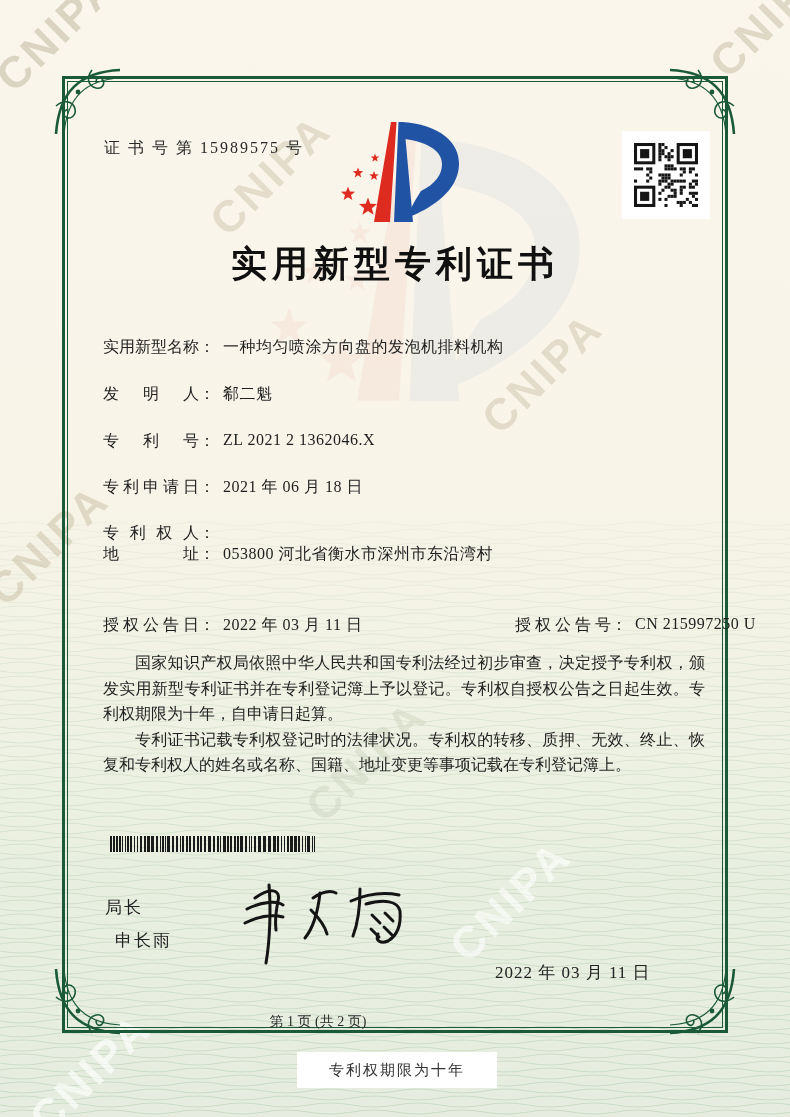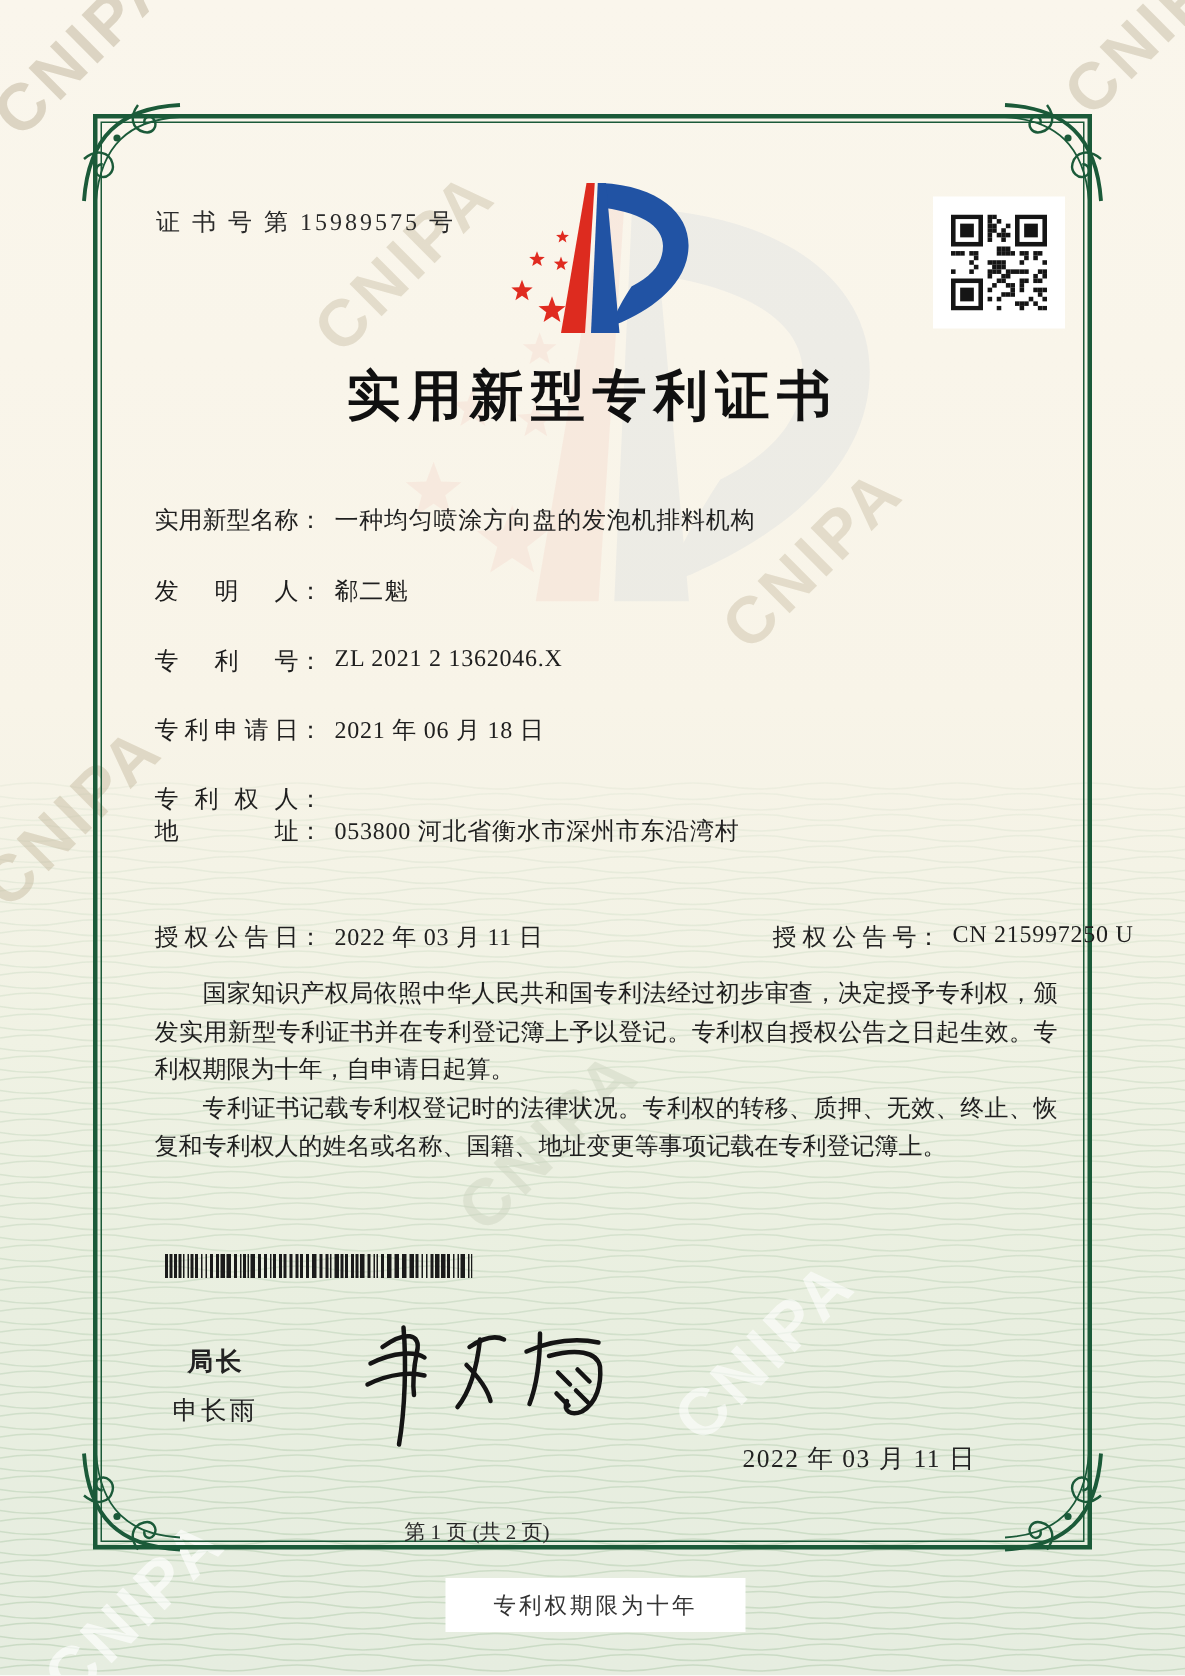--- a/index.html
+++ b/index.html
@@ -29,21 +29,21 @@
   .title{position:absolute;left:0;top:240px;width:790px;text-align:center;font-size:36px;
          font-weight:bold;letter-spacing:5px;color:#101010;margin:0;}
   .field{position:absolute;left:103px;display:flex;font-size:16px;color:#1f1f1f;}
   .flabel{display:inline-block;width:96px;text-align:justify;text-align-last:justify;}
   .fcolon{display:inline-block;width:17px;}
   .fvalue{margin-left:7px;letter-spacing:0.5px;white-space:nowrap;}
   .paras{position:absolute;left:103px;top:650px;width:602px;font-size:16px;line-height:25.5px;
          text-align:justify;color:#1f1f1f;}
   .paras p{margin:0;text-indent:2em;}
   .barcode{position:absolute;left:110px;top:836px;}
-  .signer-title{position:absolute;left:125px;top:896px;font-size:17px;letter-spacing:2px;font-weight:bold;}
+  .signer-title{position:absolute;left:105px;top:896px;font-size:17px;letter-spacing:2px;}
   .signer-name{position:absolute;left:115px;top:929px;font-size:17px;letter-spacing:2px;}
   .signature{position:absolute;left:225px;top:878px;}
   .issue-date{position:absolute;left:495px;top:961px;font-size:17px;letter-spacing:1px;}
   .page-indicator{position:absolute;left:0;top:1013px;width:636px;text-align:center;font-size:14px;color:#2a2a2a;}
   .note-box{position:absolute;left:297px;top:1052px;width:200px;height:36px;background:#ffffff;z-index:5;
             display:flex;align-items:center;justify-content:center;font-size:15px;letter-spacing:2px;color:#333;}
 </style>
 </head>
 <body>
 

